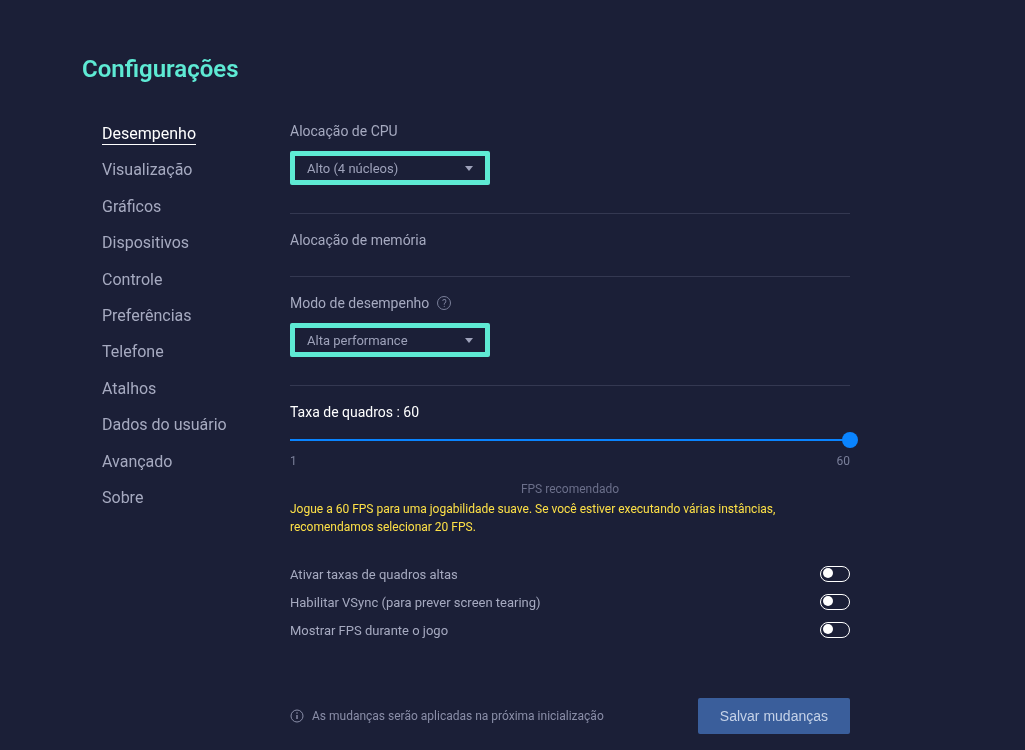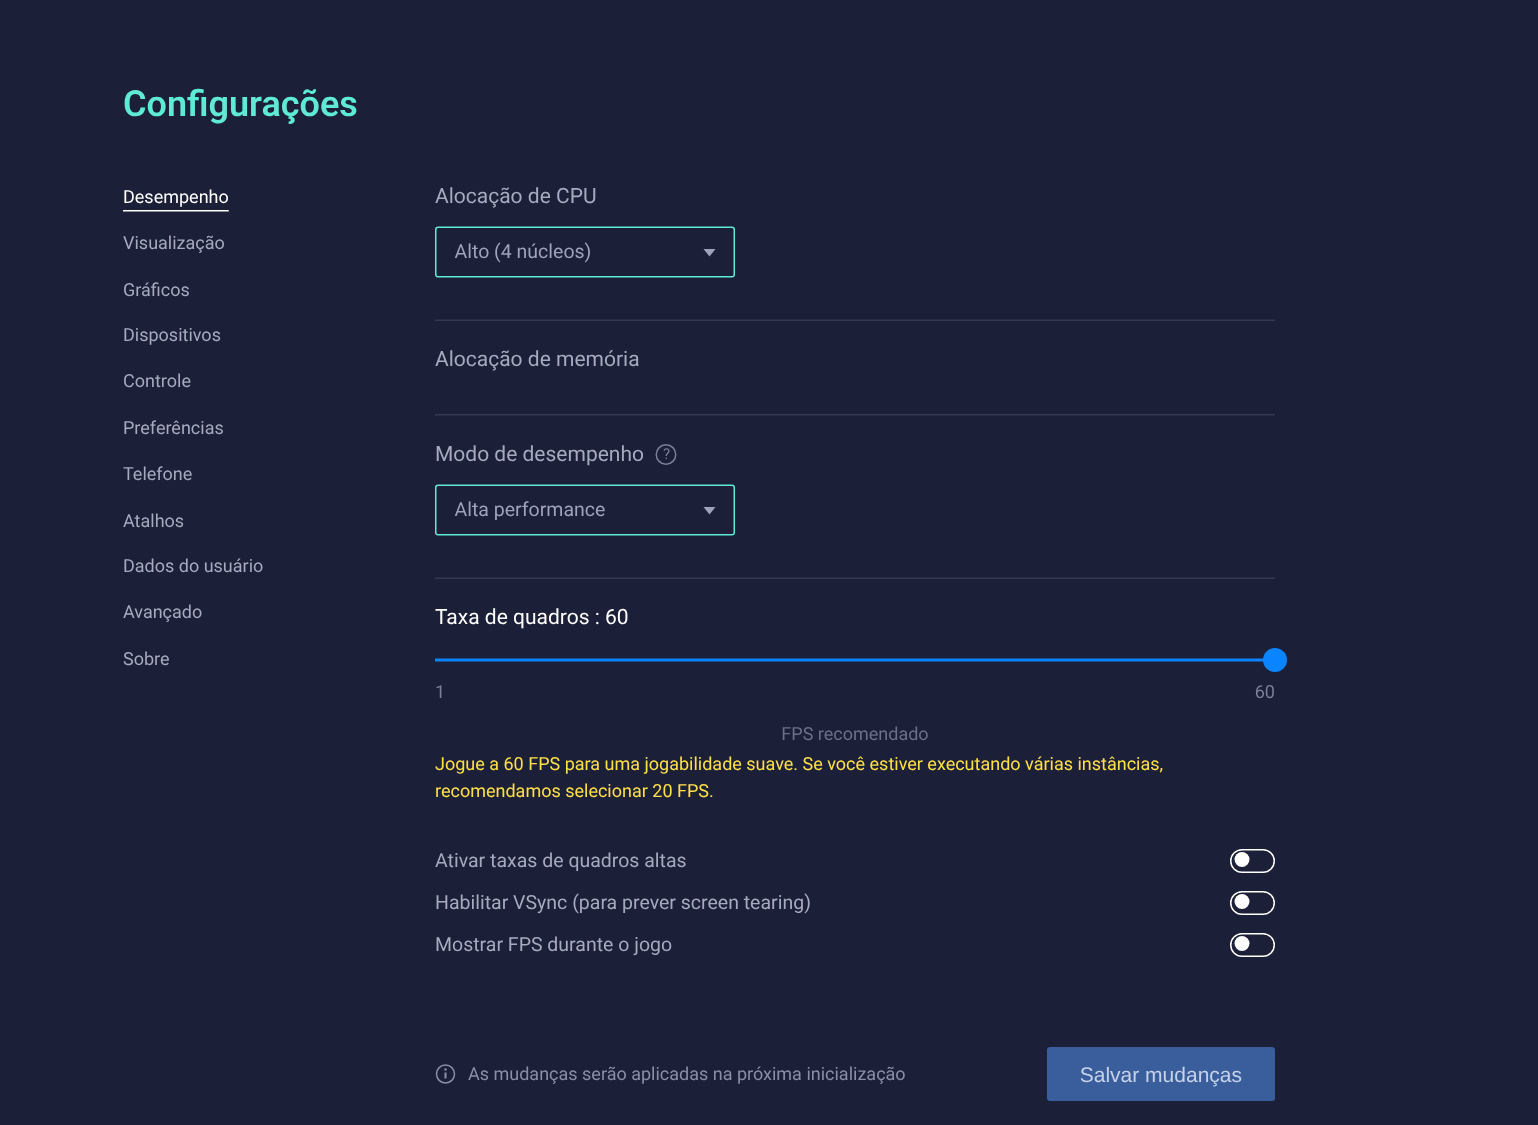--- a/index.html
+++ b/index.html
@@ -25,23 +25,24 @@
       gap: 58px;
     }
     .sidebar {
       flex: 0 0 150px;
       display: flex;
       flex-direction: column;
       gap: 14px;
     }
     .sidebar-item {
       color: #a6aac0;
-      font-size: 12px;
+      font-size: 16px;
       cursor: pointer;
       line-height: 1.4;
+      margin-left: 20px;
     }
     .sidebar-item.active {
       color: #ffffff;
       text-decoration: underline;
       text-underline-offset: 5px;
     }
     .main {
       flex: 1;
       max-width: 560px;
     }
@@ -58,21 +59,21 @@
       font-size: 14px;
       margin-bottom: 12px;
       display: flex;
       align-items: center;
       gap: 8px;
     }
     .select {
       width: 200px;
       height: 34px;
       background: #1b1f37;
-      border: 1px solid #5eead4;
+      border: 5px solid #5eead4;
       color: #9ea2ba;
       font-size: 13px;
       padding: 0 12px;
       display: flex;
       align-items: center;
       justify-content: space-between;
       cursor: pointer;
       border-radius: 2px;
     }
     .select .caret {

